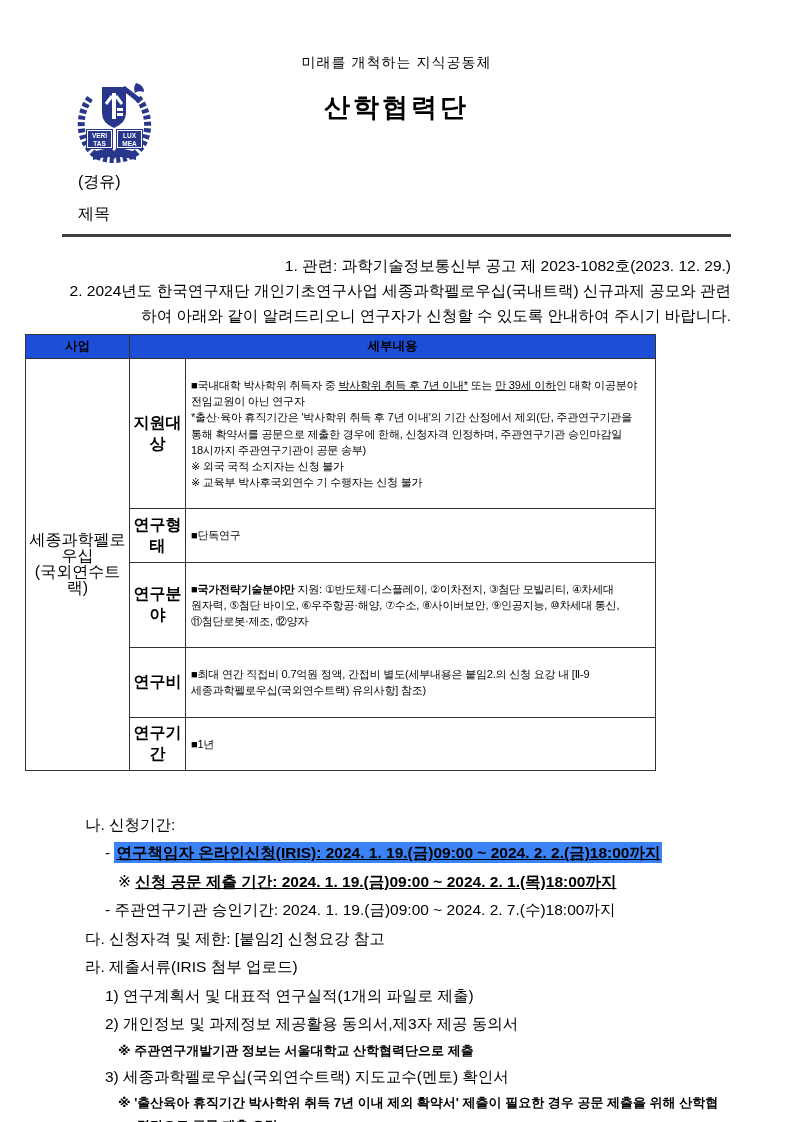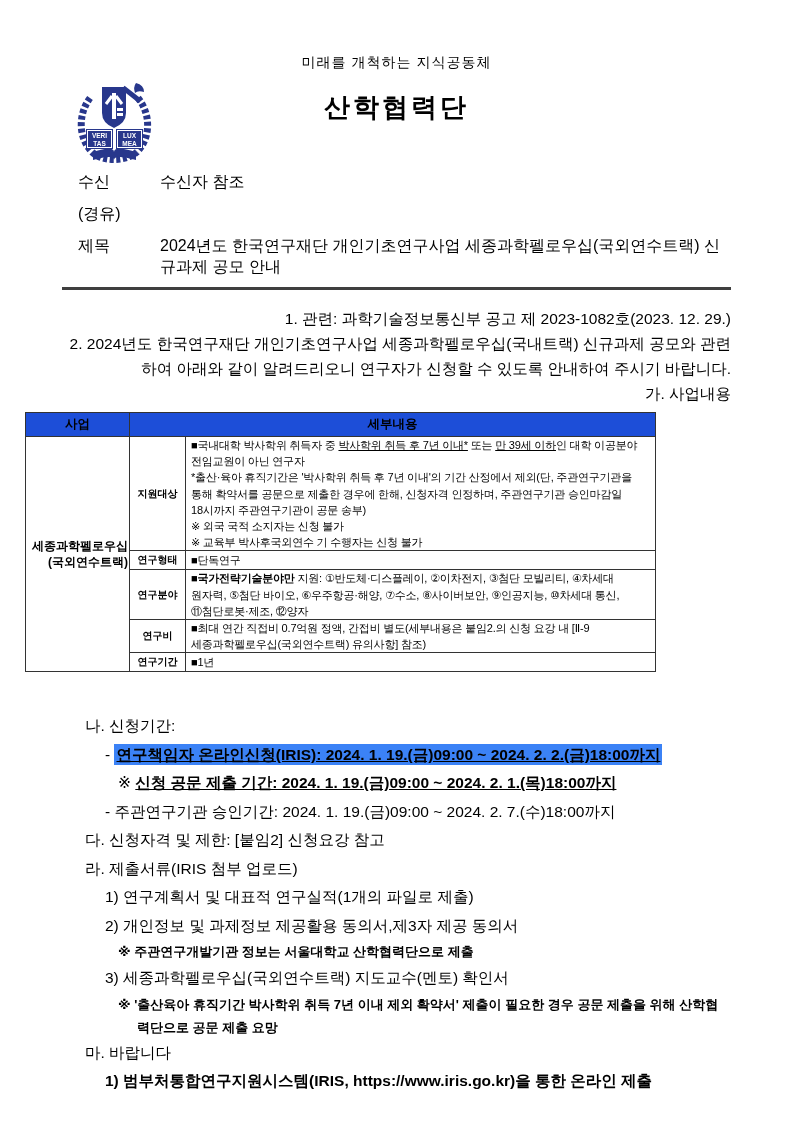--- a/index.html
+++ b/index.html
@@ -17,23 +17,23 @@
   .intro{margin:16px 62px 0;font-size:15.5px;line-height:25px;text-align:right;}
   .hang23{padding-left:23px;text-indent:-23px;}
   .pl23{padding-left:23px;}
   .pl43{padding-left:43px;}
   .pl56{padding-left:56px;}
   table.program{border-collapse:collapse;margin:6px 0 0 25px;width:631px;table-layout:fixed;}
   table.program td,table.program th{border:1px solid #333;vertical-align:middle;}
   table.program th{background:#1d4ed8;font-size:12.5px;font-weight:700;padding:3px 2px;text-align:center;}
   .col-program{width:104px;}
   .col-label{width:56px;}
-  td.program-name{text-align:right;font-size:12px;line-height:16px;font-weight:bold;}
-  td.row-label{text-align:center;font-size:10px;font-weight:700;padding:2px 1px;}
-  td.cell{font-size:11px;line-height:16.2px;padding:0 5px;letter-spacing:-0.2px;word-break:keep-all;}
+  td.program-name{text-align:center;font-size:16px;line-height:16px;}
+  td.row-label{text-align:center;font-size:16px;font-weight:700;padding:2px 1px;}
+  td.cell{font-size:11px;line-height:16.2px;padding:18px 5px;letter-spacing:-0.2px;word-break:keep-all;}
   td.cell .u{text-decoration:underline;}
   td.cell .b{font-weight:700;}
   .apply{margin:40px 62px 0;font-size:15.5px;line-height:28.5px;}
   .hl{background:#3b82f6;font-weight:700;text-decoration:underline;padding:2px 2px;}
   .ud{font-weight:700;text-decoration:underline;}
   .note{font-size:13px;font-weight:700;line-height:24px;}
   .note-hang{padding-left:75px;text-indent:-19px;line-height:23px;}
   .bold{font-weight:700;}
   
   .logo svg{display:block;}
@@ -79,36 +79,30 @@
       </g>
 
       <path d="M17,72 q21,-7 21,0 q0,-7 22,0 l0,8 q-22,-6 -22,0 q0,-6 -21,0 z" fill="#28378c"></path>
     </svg>
   </div>
 
   <div class="org-title">산학협력단</div>
 
   <div class="meta">
     <div class="meta-row">
-      <div class="meta-label">수신</div>
-      <div class="meta-value">수신자 참조</div>
-    </div>
-    <div class="meta-row">
       <div class="meta-label">(경유)</div>
     </div>
     <div class="meta-row" style="margin-bottom:4px;">
       <div class="meta-label">제목</div>
-      <div class="meta-value">2024년도 한국연구재단 개인기초연구사업 세종과학펠로우십(국외연수트랙) 신규과제 공모 안내</div>
     </div>
   </div>
 
   <div class="intro">
     <div>1. 관련: 과학기술정보통신부 공고 제 2023-1082호(2023. 12. 29.)</div>
     <div class="hang23">2. 2024년도 한국연구재단 개인기초연구사업 세종과학펠로우십(국내트랙) 신규과제 공모와 관련하여 아래와 같이 알려드리오니 연구자가 신청할 수 있도록 안내하여 주시기 바랍니다.</div>
-    <div class="pl23">가. 사업내용</div>
   </div>
 
   <table class="program">
     <colgroup>
         <col class="col-program">
         <col class="col-label">
         <col>
       </colgroup>
     <tbody>
         <tr>

